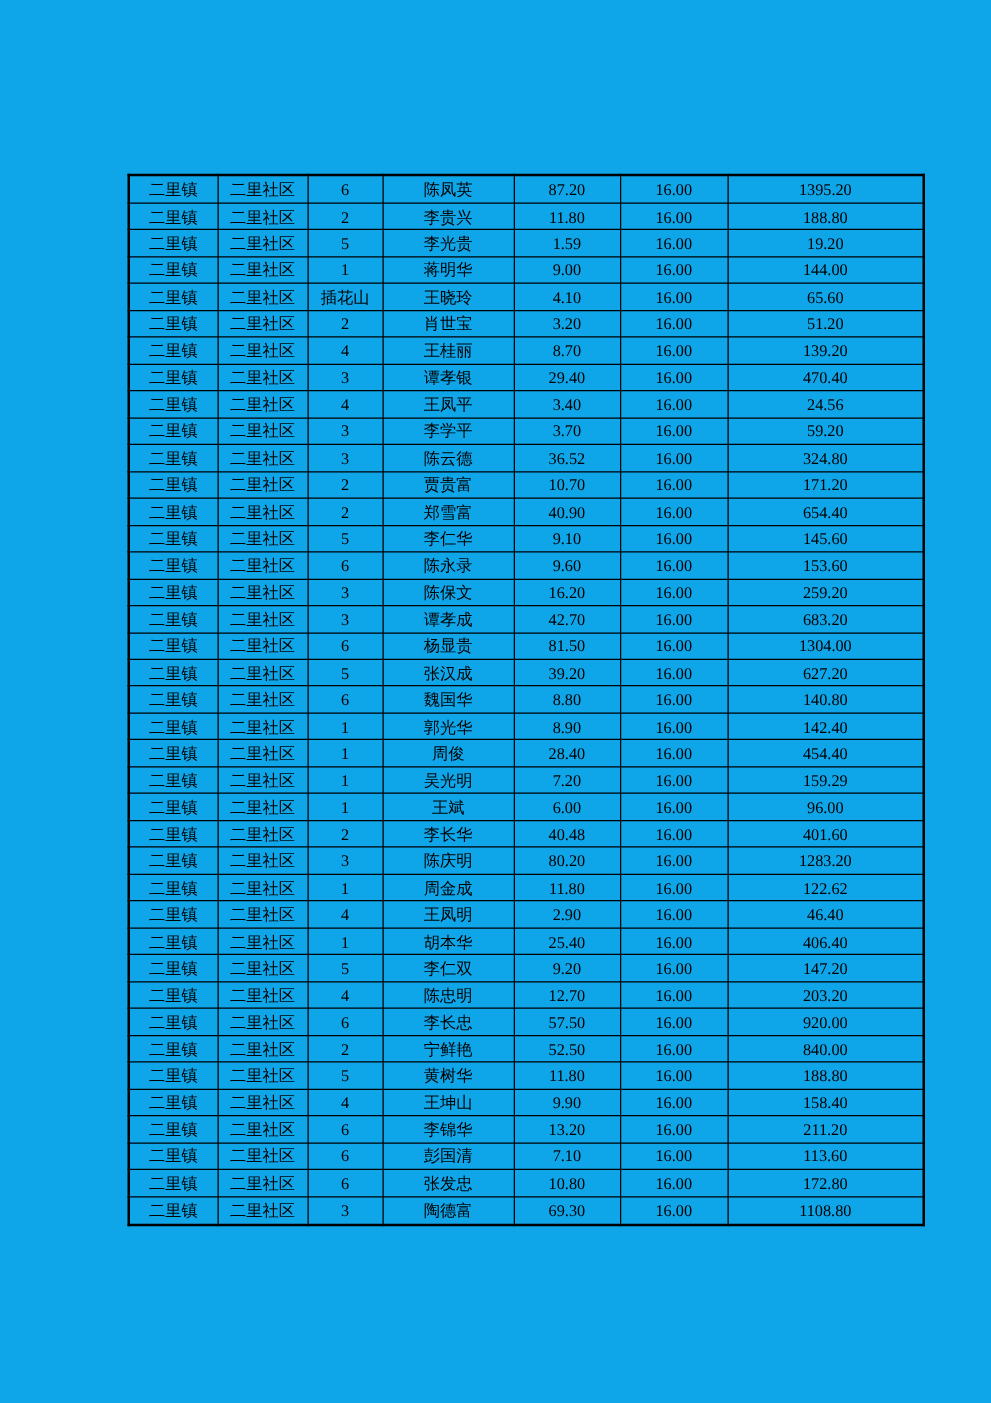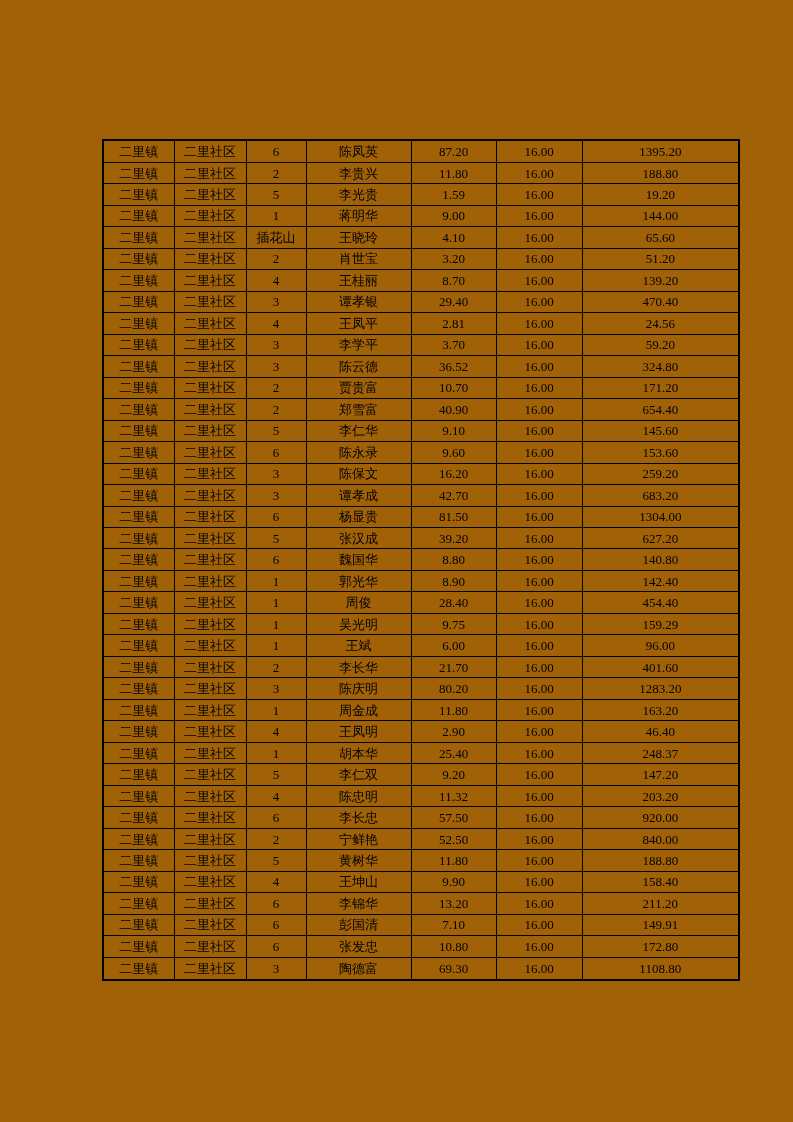--- a/index.html
+++ b/index.html
@@ -12,21 +12,21 @@
     background: #ffffff;
     position: relative;
     font-family: "Liberation Serif", "DejaVu Serif", serif;
   }
   .page {
     position: absolute;
     left: 0;
     top: 0;
     width: 793px;
     height: 1122px;
-    background: #a16207;
+    background: #0ea5e9;
     overflow: hidden;
   }
   table.records-table {
     position: absolute;
     left: 102px;
     top: 139px;
     width: 638px;
     height: 842px;
     border-collapse: collapse;
     table-layout: fixed;
@@ -136,21 +136,21 @@
           <td>谭孝银</td>
           <td>29.40</td>
           <td>16.00</td>
           <td>470.40</td>
         </tr>
         <tr>
           <td>二里镇</td>
           <td>二里社区</td>
           <td>4</td>
           <td>王凤平</td>
-          <td>2.81</td>
+          <td>3.40</td>
           <td>16.00</td>
           <td>24.56</td>
         </tr>
         <tr>
           <td>二里镇</td>
           <td>二里社区</td>
           <td>3</td>
           <td>李学平</td>
           <td>3.70</td>
           <td>16.00</td>
@@ -262,93 +262,93 @@
           <td>周俊</td>
           <td>28.40</td>
           <td>16.00</td>
           <td>454.40</td>
         </tr>
         <tr>
           <td>二里镇</td>
           <td>二里社区</td>
           <td>1</td>
           <td>吴光明</td>
-          <td>9.75</td>
+          <td>7.20</td>
           <td>16.00</td>
           <td>159.29</td>
         </tr>
         <tr>
           <td>二里镇</td>
           <td>二里社区</td>
           <td>1</td>
           <td>王斌</td>
           <td>6.00</td>
           <td>16.00</td>
           <td>96.00</td>
         </tr>
         <tr>
           <td>二里镇</td>
           <td>二里社区</td>
           <td>2</td>
           <td>李长华</td>
-          <td>21.70</td>
+          <td>40.48</td>
           <td>16.00</td>
           <td>401.60</td>
         </tr>
         <tr>
           <td>二里镇</td>
           <td>二里社区</td>
           <td>3</td>
           <td>陈庆明</td>
           <td>80.20</td>
           <td>16.00</td>
           <td>1283.20</td>
         </tr>
         <tr>
           <td>二里镇</td>
           <td>二里社区</td>
           <td>1</td>
           <td>周金成</td>
           <td>11.80</td>
           <td>16.00</td>
-          <td>163.20</td>
+          <td>122.62</td>
         </tr>
         <tr>
           <td>二里镇</td>
           <td>二里社区</td>
           <td>4</td>
           <td>王凤明</td>
           <td>2.90</td>
           <td>16.00</td>
           <td>46.40</td>
         </tr>
         <tr>
           <td>二里镇</td>
           <td>二里社区</td>
           <td>1</td>
           <td>胡本华</td>
           <td>25.40</td>
           <td>16.00</td>
-          <td>248.37</td>
+          <td>406.40</td>
         </tr>
         <tr>
           <td>二里镇</td>
           <td>二里社区</td>
           <td>5</td>
           <td>李仁双</td>
           <td>9.20</td>
           <td>16.00</td>
           <td>147.20</td>
         </tr>
         <tr>
           <td>二里镇</td>
           <td>二里社区</td>
           <td>4</td>
           <td>陈忠明</td>
-          <td>11.32</td>
+          <td>12.70</td>
           <td>16.00</td>
           <td>203.20</td>
         </tr>
         <tr>
           <td>二里镇</td>
           <td>二里社区</td>
           <td>6</td>
           <td>李长忠</td>
           <td>57.50</td>
           <td>16.00</td>
@@ -390,21 +390,21 @@
           <td>16.00</td>
           <td>211.20</td>
         </tr>
         <tr>
           <td>二里镇</td>
           <td>二里社区</td>
           <td>6</td>
           <td>彭国清</td>
           <td>7.10</td>
           <td>16.00</td>
-          <td>149.91</td>
+          <td>113.60</td>
         </tr>
         <tr>
           <td>二里镇</td>
           <td>二里社区</td>
           <td>6</td>
           <td>张发忠</td>
           <td>10.80</td>
           <td>16.00</td>
           <td>172.80</td>
         </tr>

